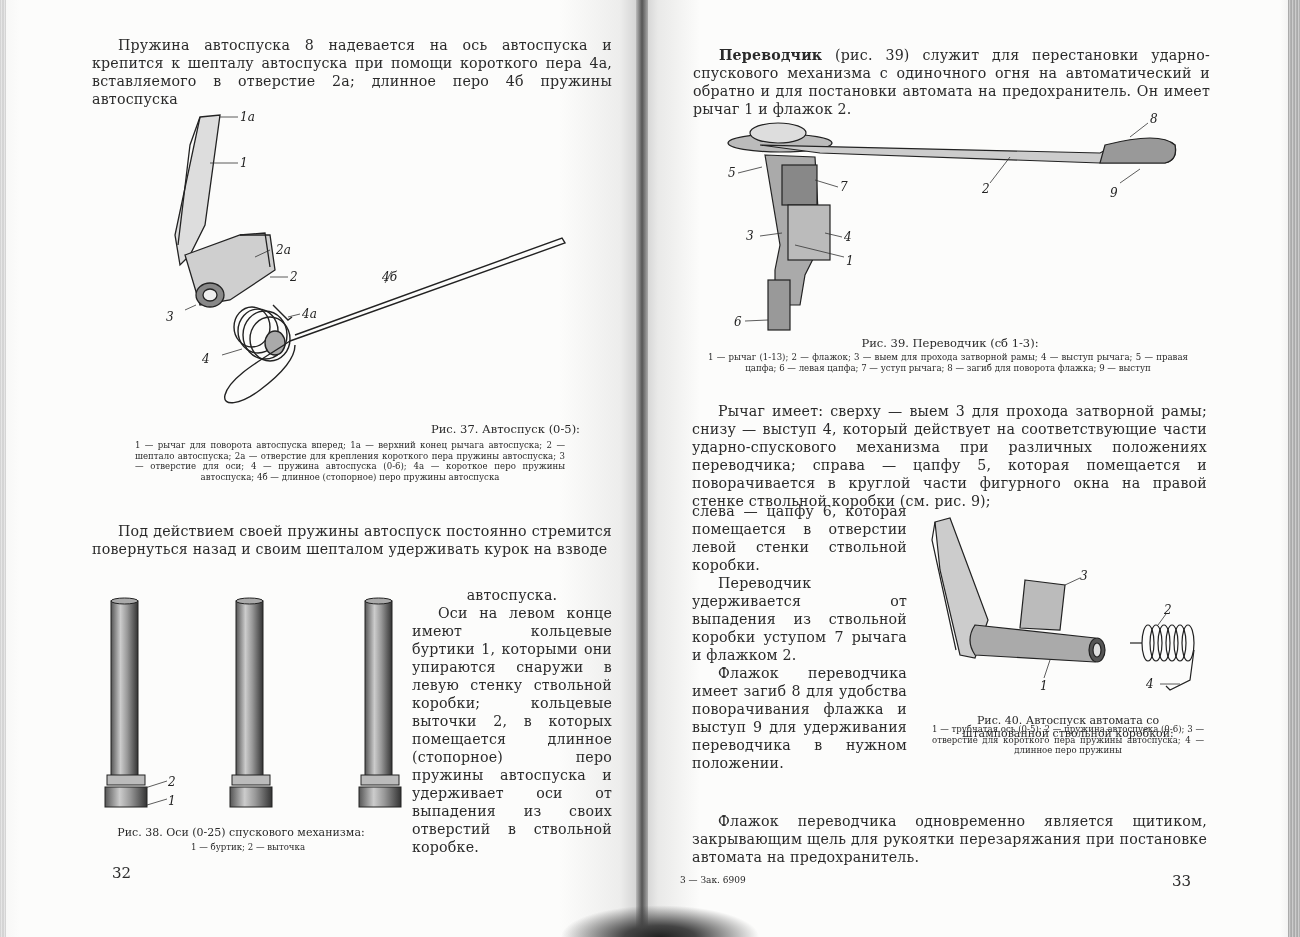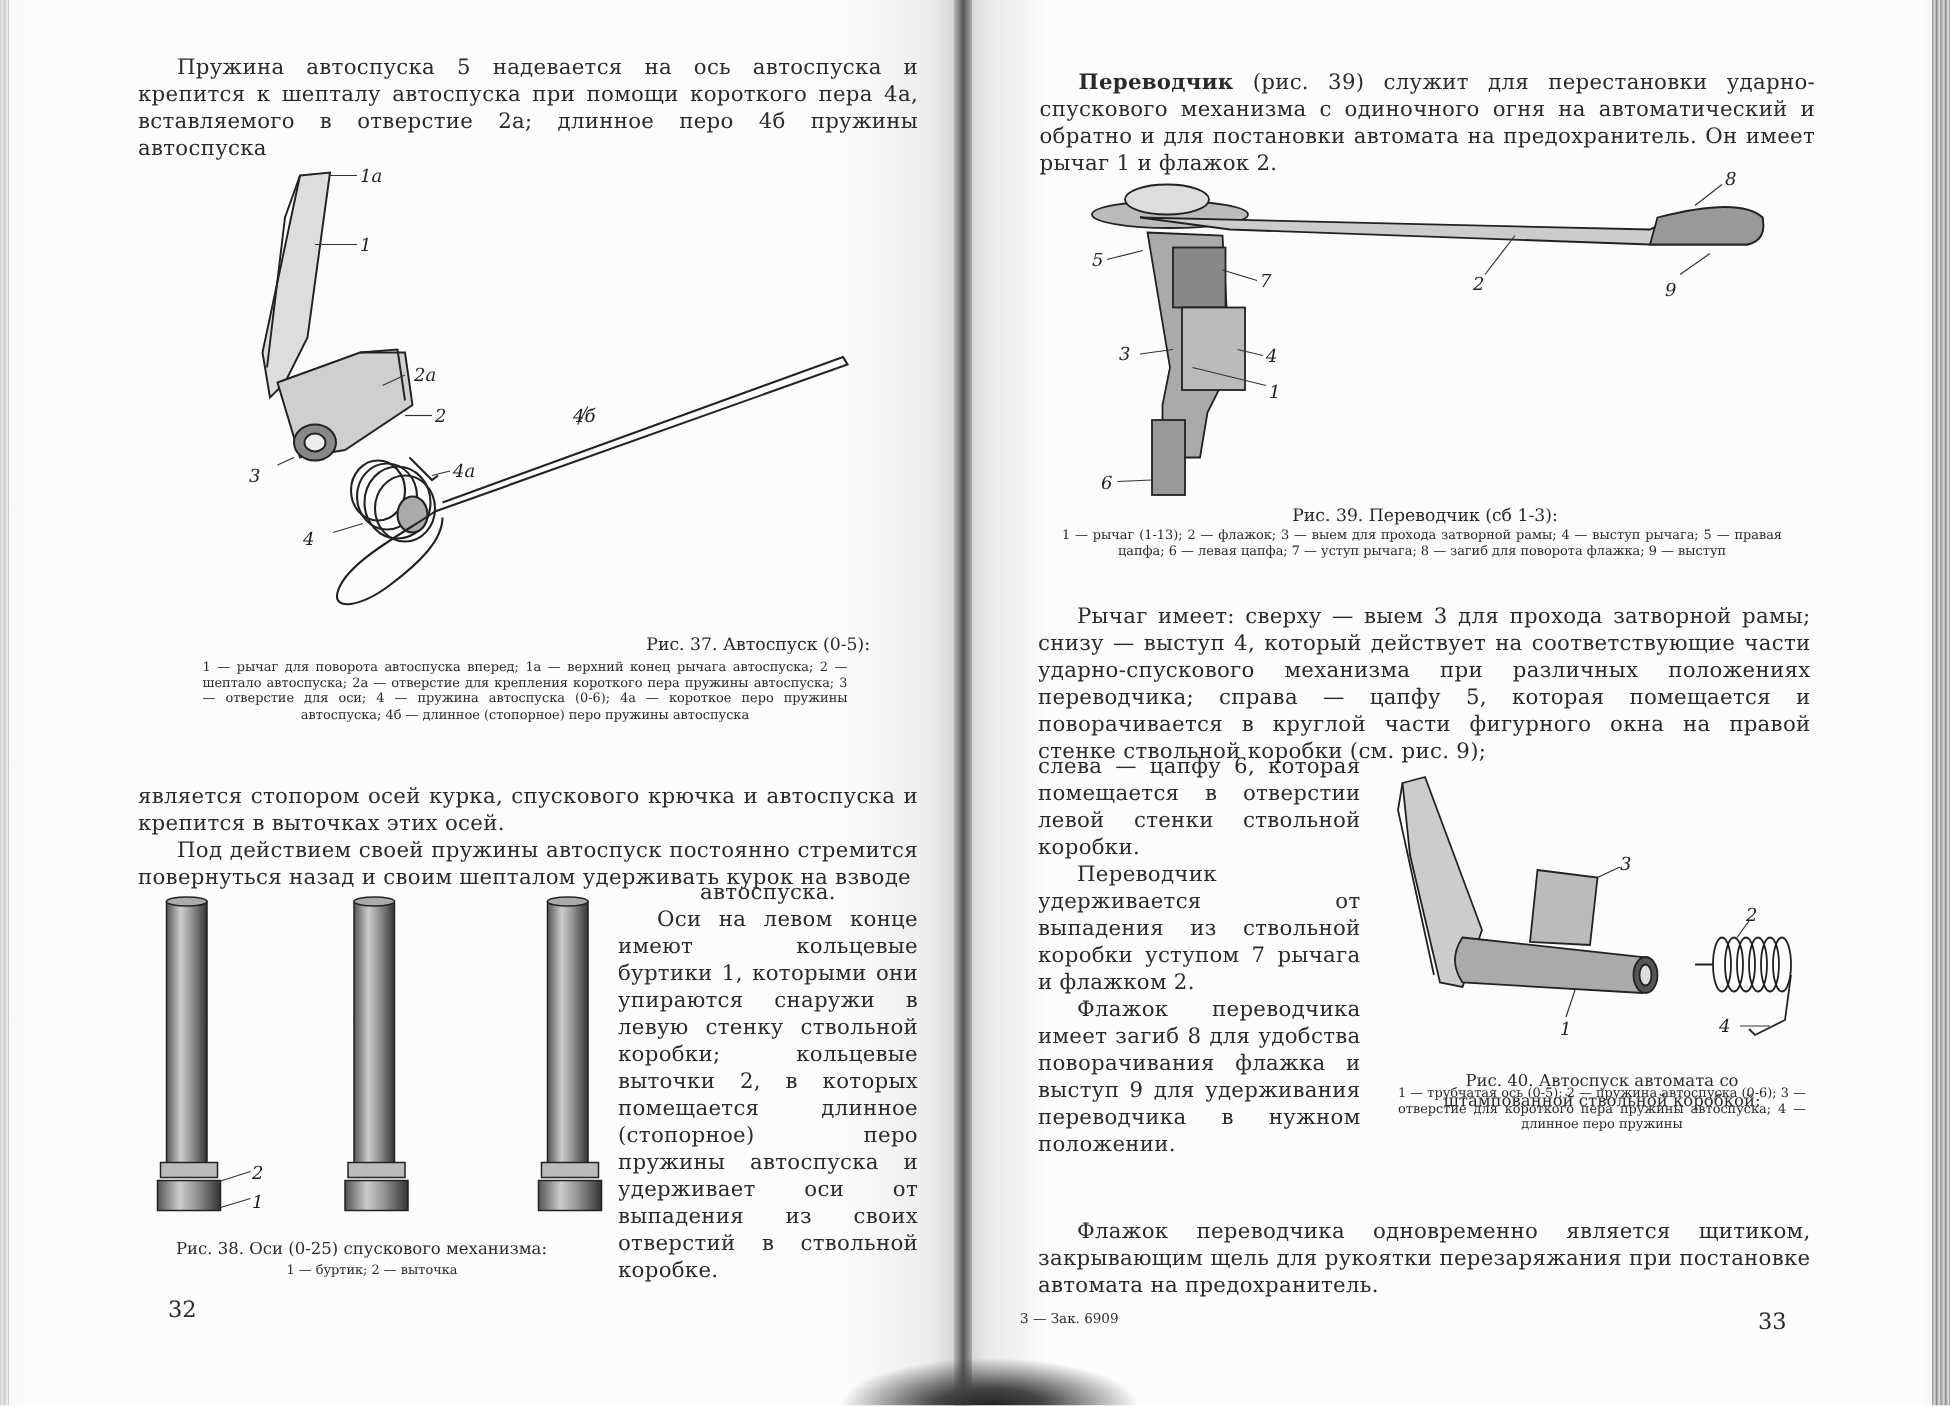--- a/index.html
+++ b/index.html
@@ -31,21 +31,21 @@
 <body>
 
 <div class="page left"></div>
 <div class="page right"></div>
 <div class="left-edge"></div>
 <div class="gutter"></div>
 <div class="bottom-shadow"></div>
 <div class="right-edge"></div>
 
 <div class="txt" style="left:92px;top:36px;width:520px;">
-  <p>Пружина автоспуска 5 надевается на ось автоспуска и крепится к шепталу автоспуска при помощи короткого пера 4а, вставляемого в отверстие 2а; длинное перо 4б пружины автоспуска</p>
+  <p>Пружина автоспуска 8 надевается на ось автоспуска и крепится к шепталу автоспуска при помощи короткого пера 4а, вставляемого в отверстие 2а; длинное перо 4б пружины автоспуска</p>
 </div>
 
 <svg class="fig" style="left:130px;top:105px;" width="480" height="310">
   <g stroke="#222" fill="none" stroke-width="1.3">
     <path d="M70 12 L90 10 L75 120 L60 150 L50 160 L45 130 Z" fill="#ddd"></path>
     <path d="M70 12 L60 40 L48 140"></path>
     <path d="M55 150 L110 130 L140 130 L145 165 L100 195 L70 200 Z" fill="#cfcfcf"></path>
     <ellipse cx="80" cy="190" rx="14" ry="12" fill="#888"></ellipse>
     <ellipse cx="80" cy="190" rx="7" ry="6" fill="#eee"></ellipse>
     <path d="M110 130 L135 128 L140 162"></path>
@@ -77,21 +77,20 @@
   <text class="lbl" x="36" y="216">3</text>
   <text class="lbl" x="172" y="213">4а</text>
   <text class="lbl" x="72" y="258">4</text>
   <text class="lbl" x="252" y="176">4б</text>
 </svg>
 
 <div class="cap-title" style="left:140px;top:422px;width:440px;text-align:right;">Рис. 37. Автоспуск (0-5):</div>
 <div class="cap-body" style="left:135px;top:440px;width:430px;">1 — рычаг для поворота автоспуска вперед; 1а — верхний конец рычага автоспуска; 2 — шептало автоспуска; 2а — отверстие для крепления короткого пера пружины автоспуска; 3 — отверстие для оси; 4 — пружина автоспуска (0-6); 4а — короткое перо пружины автоспуска; 4б — длинное (стопорное) перо пружины автоспуска</div>
 
 <div class="txt" style="left:92px;top:522px;width:520px;">
-  <p class="noind">является стопором осей курка, спускового крючка и автоспуска и крепится в выточках этих осей.</p>
   <p>Под действием своей пружины автоспуск постоянно стремится повернуться назад и своим шепталом удерживать курок на взводе</p>
 </div>
 <div class="txt" style="left:412px;top:586px;width:200px;text-align:center;">автоспуска.</div>
 
 <svg class="fig" style="left:95px;top:595px;" width="310" height="225">
   <defs>
     <linearGradient id="axis" x1="0" x2="1">
       <stop offset="0" stop-color="#555"></stop>
         <stop offset="0.35" stop-color="#ccc"></stop>
       <stop offset="0.6" stop-color="#999"></stop>

